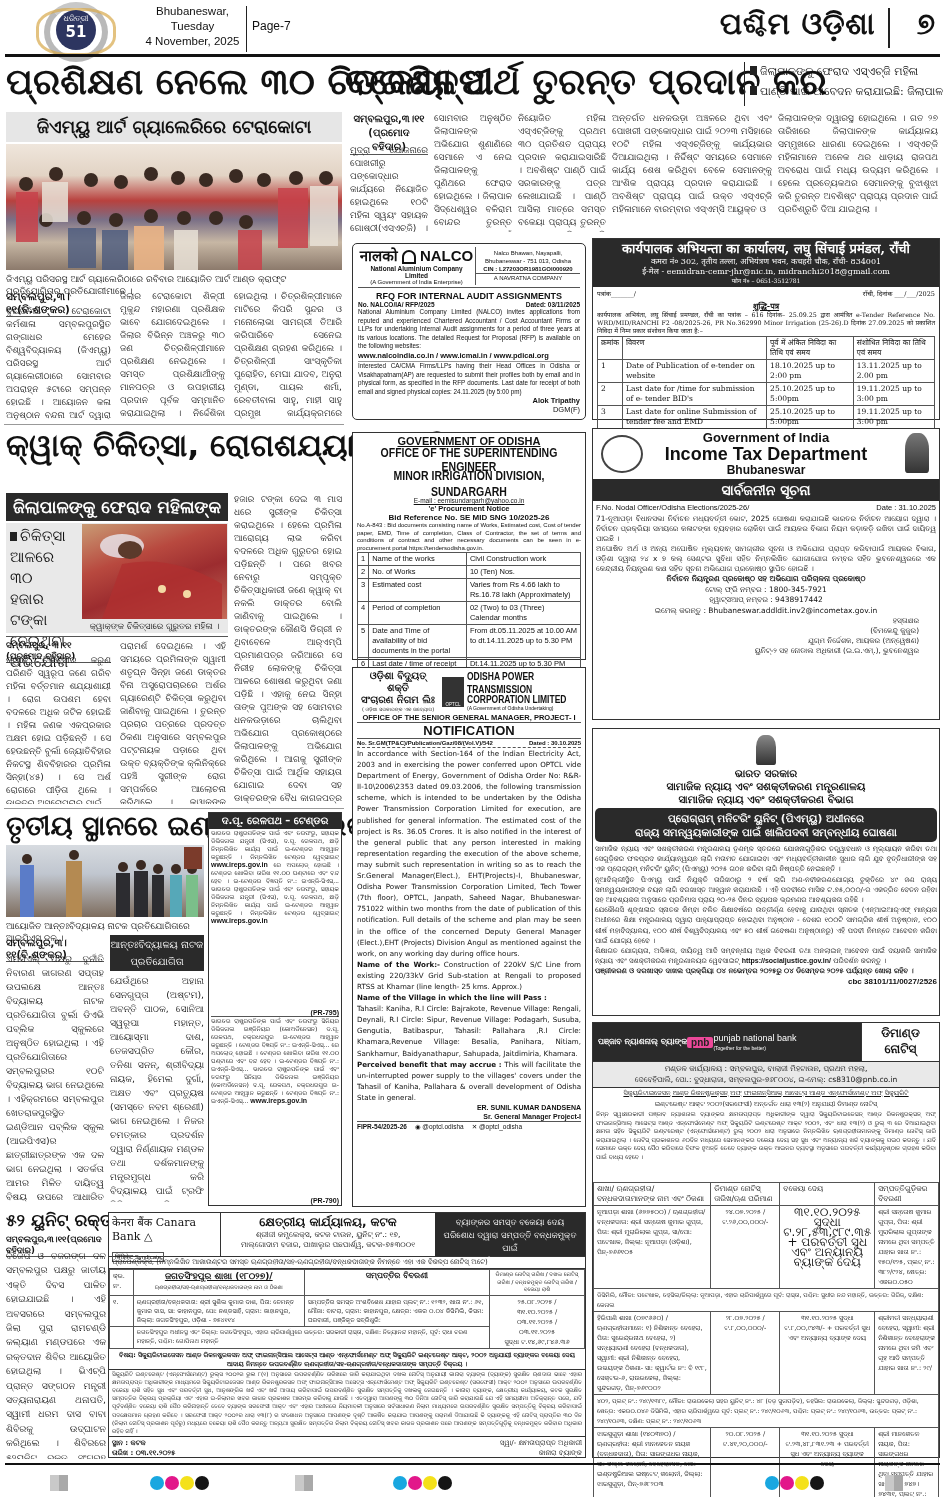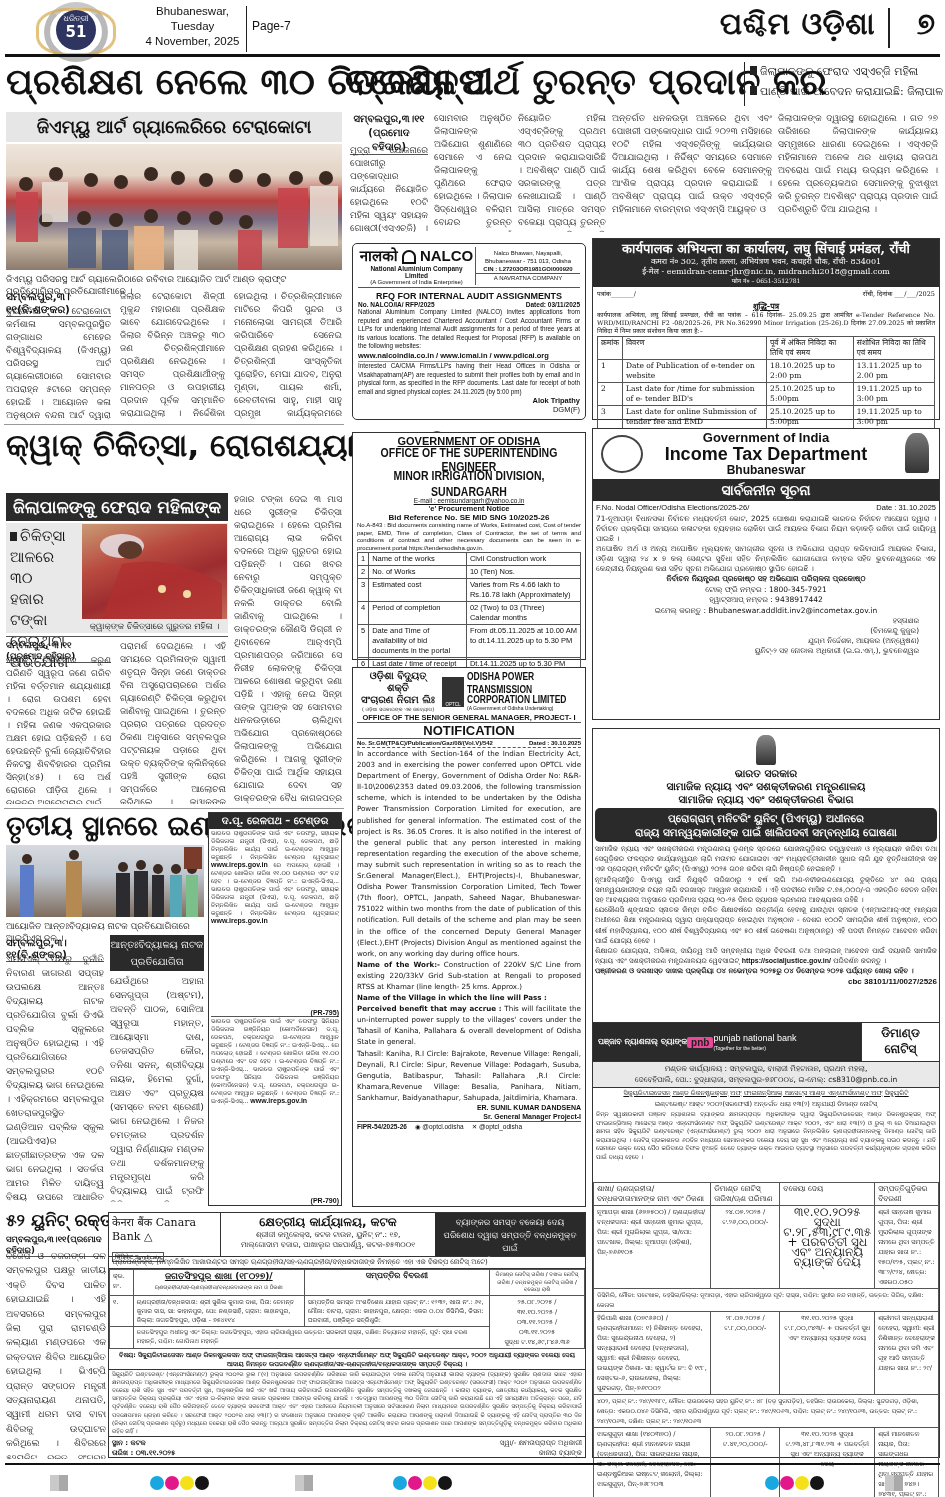--- a/index.html
+++ b/index.html
@@ -387,34 +387,34 @@
   </div>
   <div class="center bold en" style="font-size:7.5px;border-bottom:1px solid #555">OFFICE OF THE SENIOR GENERAL MANAGER, PROJECT- I</div>
   <div class="center bold en" style="font-size:13px;line-height:15px;border-bottom:1px solid #555">NOTIFICATION</div>
   <div class="en bold" style="display:flex;justify-content:space-between;font-size:6px;border-bottom:1px dashed #555;padding:1px 0">
       <span>No. Sr.GM(TP&amp;C)/Publication/Gaz/08/(Vol.V)/542</span>
       <span>Dated : 30.10.2025</span>
     </div>
   <div style="font-family:'DejaVu Sans',sans-serif;font-size:7.1px;line-height:11.1px;text-align:justify">In accordance with Section-164 of the Indian Electricity Act, 2003 and in exercising the power conferred upon OPTCL vide Department of Energy, Government of Odisha Order No: R&amp;R-II-10\2006\2353 dated 09.03.2006, the following transmission scheme, which is intended to be undertaken by the Odisha Power Transmission Corporation Limited for execution, are published for general information. The estimated cost of the project is Rs. 36.05 Crores. It is also notified in the interest of the general public that any person interested in making representation regarding the execution of the above scheme, may submit such representation in writing so as to reach the Sr.General Manager(Elect.), EHT(Projects)-I, Bhubaneswar, Odisha Power Transmission Corporation Limited, Tech Tower (7th floor), OPTCL, Janpath, Saheed Nagar, Bhubaneswar-751022 within two months from the date of publication of this notification. Full details of the scheme and plan may be seen in the office of the concerned Deputy General Manager (Elect.),EHT (Projects) Division Angul as mentioned against the work, on any working day during office hours.</div>
   <div style="font-size:7.1px;line-height:11.1px;text-align:justify"><b>Name of the Work:-</b> <span>Construction of 220kV S/C Line from existing 220/33kV Grid Sub-station at Rengali to proposed RTSS at Khamar (line length- 25 kms. Approx.)</span></div>
   <div class="bold" style="font-size:7.1px;line-height:11.1px">Name of the Village in which the line will Pass :</div>
+  <div style="font-size:7.1px;line-height:11.1px;text-align:justify">Tahasil: Kaniha, R.I Circle: Bajrakote, Revenue Village: Rengali, Deynali, R.I Circle: Sipur, Revenue Village: Podagarh, Susuba, Gengutia, Batibaspur, Tahasil: Pallahara ,R.I Circle: Khamara,Revenue Village: Besalia, Panihara, Nitiam, Sankhamur, Baidyanathapur, Sahupada, Jaitdimiria, Khamara.</div>
   <div style="font-size:7.1px;line-height:11.1px;text-align:justify"><b>Perceived benefit that may accrue :</b> <span>This will facilitate the un-interrupted power supply to the villages' covers under the Tahasil of Kaniha, Pallahara &amp; overall development of Odisha State in general.</span></div>
-  <div style="font-size:7.1px;line-height:11.1px;text-align:justify">Tahasil: Kaniha, R.I Circle: Bajrakote, Revenue Village: Rengali, Deynali, R.I Circle: Sipur, Revenue Village: Podagarh, Susuba, Gengutia, Batibaspur, Tahasil: Pallahara ,R.I Circle: Khamara,Revenue Village: Besalia, Panihara, Nitiam, Sankhamur, Baidyanathapur, Sahupada, Jaitdimiria, Khamara.</div>
   <div class="en bold" style="text-align:right;font-size:7px;line-height:9px">
       <div>ER. SUNIL KUMAR DANDSENA</div>
       <div>Sr. General Manager Project-I</div>
     </div>
   <div class="en" style="display:flex;gap:8px;font-size:6.5px;border-top:1px solid #555;padding-top:1px">
     <span class="bold">FIPR-54/2025-26</span>
     <span><span>◉ </span><span>@optcl.odisha</span></span>
     <span><span>✕ </span><span>@optcl_odisha</span></span>
   </div>
 </div>
 
-<div class="box" style="left:592px;top:728px;width:348px;height:360px;padding:2px">
+<div class="box" style="left:592px;top:728px;width:348px;height:288px;padding:2px">
   <div style="margin:4px auto 2px;width:20px;height:30px;background:linear-gradient(#888,#333);border-radius:40% 40% 10% 10%"></div>
   <div class="center bold" style="font-size:10.5px;line-height:13px">ଭାରତ ସରକାର</div>
   <div class="center bold" style="font-size:10.5px;line-height:13px">ସାମାଜିକ ନ୍ୟାୟ ଏବଂ ସଶକ୍ତୀକରଣ ମନ୍ତ୍ରଣାଳୟ</div>
   <div class="center bold" style="font-size:10.5px;line-height:13px">ସାମାଜିକ ନ୍ୟାୟ ଏବଂ ସଶକ୍ତୀକରଣ ବିଭାଗ</div>
   <div class="dark center bold" style="font-size:10.5px;line-height:14px;border-radius:5px;padding:3px 0;margin:2px 0">
     <div>ପ୍ରୋଗ୍ରାମ୍ ମନିଟରିଂ ୟୁନିଟ୍ (ପିଏମ୍‌ୟୁ) ଅଧୀନରେ</div>
       <div>ରାଜ୍ୟ ସମନ୍ୱୟକାରୀଙ୍କ ପାଇଁ ଖାଲିପଦବୀ ସମ୍ବନ୍ଧୀୟ ଘୋଷଣା</div>
   </div>
   <div style="font-size:7px;line-height:10.2px;text-align:justify">
     <div>ସାମାଜିକ ନ୍ୟାୟ ଏବଂ ସଶକ୍ତୀକରଣ ମନ୍ତ୍ରଣାଳୟ ତୃଣମୂଳ ସ୍ତରରେ ଯୋଜନାଗୁଡ଼ିକର ତତ୍ତ୍ୱାବଧାନ ଓ ମୂଲ୍ୟାୟନ କରିବା ତଥା ସେଗୁଡ଼ିକର ଫଳପ୍ରଦ କାର୍ଯ୍ୟାନ୍ୱୟନ ଲାଗି ମତାମତ ଯୋଗାଇବା ଏବଂ ମଧ୍ୟବର୍ତ୍ତୀକାଳୀନ ସୁଧାର ଲାଗି ଯୁବ ବୃତ୍ତିଧାରୀଙ୍କ ସହ ଏକ ପ୍ରୋଗ୍ରାମ୍ ମନିଟରିଂ ୟୁନିଟ୍ (ପିଏମ୍‌ୟୁ) ୨୦୨୫ ଗଠନ କରିବା ଲାଗି ନିଷ୍ପତ୍ତି ନେଇଛନ୍ତି ।</div>

